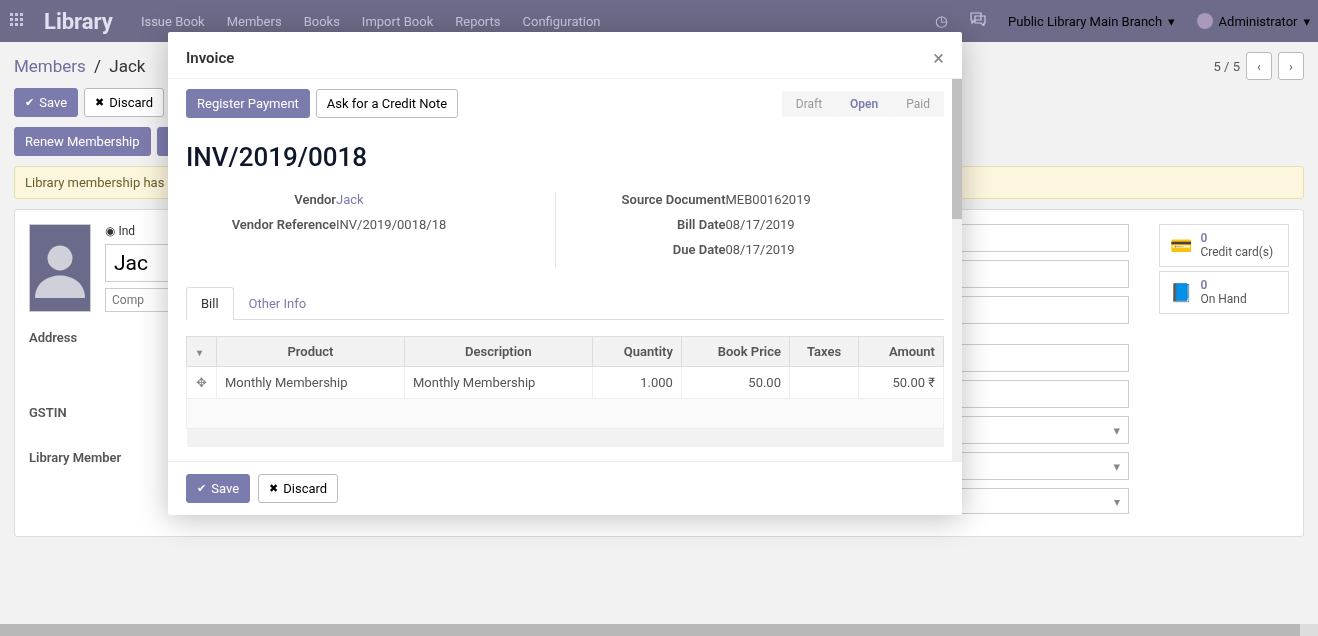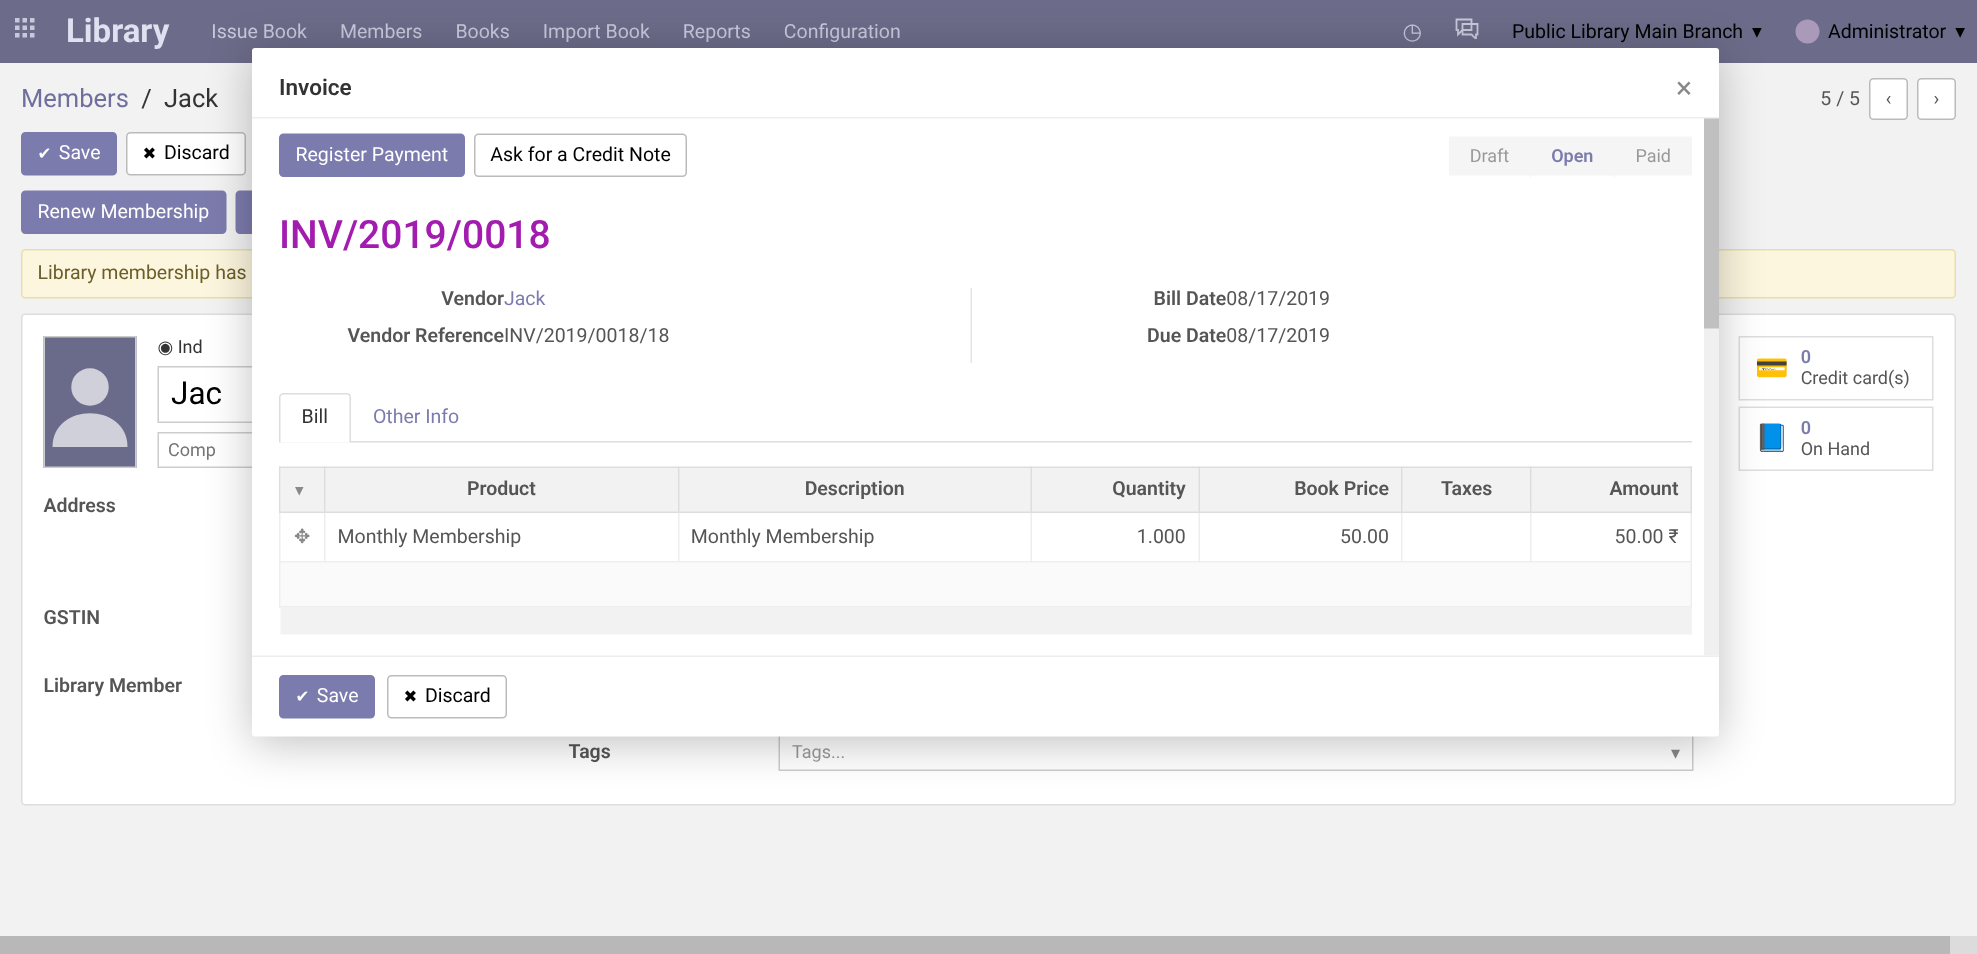--- a/index.html
+++ b/index.html
@@ -56,41 +56,41 @@
   .stat-box .num { font-weight: 600; color: #7c7bad; }
 
   .right-form { flex: 1; }
   .rf-row { display: flex; align-items: center; margin-bottom: 8px; }
   .rf-row label { width: 140px; font-weight: 600; color: #555; }
   .rf-row .input { flex: 1; border: 1px solid #ccc; padding: 5px 8px; height: 28px; background: #fff; }
   .rf-row .select { flex: 1; border: 1px solid #ccc; padding: 5px 8px; height: 28px; background: #fff; position: relative; }
   .rf-row .select::after { content: "▾"; position: absolute; right: 8px; top: 6px; color: #888; }
   .tags-row .tags-box { flex: 1; border: 1px solid #ccc; padding: 5px 8px; color: #999; font-size: 12px; position: relative; }
   .tags-row .tags-box::after { content: "▾"; position: absolute; right: 8px; top: 6px; color: #888; }
-  .modal { position: absolute; top: 32px; left: 168px; width: 978px; background: #fff; box-shadow: 0 4px 30px rgba(0,0,0,0.25); border-radius: 2px; }
+  .modal { position: absolute; top: 32px; left: 168px; width: 794px; background: #fff; box-shadow: 0 4px 30px rgba(0,0,0,0.25); border-radius: 2px; }
   .modal-header { padding: 14px 18px 8px; display: flex; align-items: center; }
   .modal-header h4 { font-size: 15px; font-weight: 600; color: #333; }
   .modal-header .close { margin-left: auto; font-size: 20px; color: #888; cursor: pointer; }
 
   .modal-body { padding: 0 18px 14px; border-top: 1px solid #eee; position: relative; }
   .modal-body .scroll-track { position: absolute; right: 0; top: 0; bottom: 0; width: 10px; background: #f0f0f0; }
   .modal-body .scroll-thumb { background: #c0c0c0; width: 10px; height: 140px; position: absolute; right: 0; top: 0; }
 
   .status-row { display: flex; align-items: center; padding: 10px 0 8px; }
   .status-row .actions { display: flex; gap: 6px; }
   .status-pill { margin-left: auto; display: flex; }
   .status-pill .step { padding: 6px 14px; font-size: 12px; color: #999; background: #f5f5f5; position: relative; }
   .status-pill .step.active { color: #7c7bad; font-weight: 600; }
   .status-pill .step:not(:last-child)::after {
     content: ""; position: absolute; right: -8px; top: 0; width: 0; height: 0;
     border-top: 14px solid transparent; border-bottom: 14px solid transparent;
     border-left: 8px solid #f5f5f5;
   }
 
-  .inv-title { font-size: 26px; font-weight: 500; color: #a21caf; margin: 16px 0 20px; }
+  .inv-title { font-size: 26px; font-weight: 500; color: #0f172a; margin: 16px 0 20px; }
 
   .inv-fields { display: flex; gap: 0; margin-bottom: 20px; text-align: right; }
   .inv-col { flex: 1; padding-right: 20px; }
   .inv-col.bordered { border-left: 1px solid #e4e4e4; padding-left: 20px; }
   .inv-row { display: flex; margin-bottom: 10px; }
   .inv-row .lab { width: 150px; font-weight: 600; color: #555; font-size: 13px; }
   .inv-row .val { color: #555; font-size: 13px; }
   .inv-row .val.link { color: #7c7bad; }
 
   .tabs { border-bottom: 1px solid #ddd; display: flex; margin-bottom: 16px; }
@@ -288,20 +288,24 @@
         <div class="inv-row">
           <span class="lab">Vendor</span>
           <span class="val link">Jack</span>
         </div>
         <div class="inv-row">
           <span class="lab">Vendor Reference</span>
           <span class="val">INV/2019/0018/18</span>
         </div>
       </div>
       <div class="inv-col bordered">
+        <div class="inv-row">
+          <span class="lab">Source Document</span>
+          <span class="val">MEB00162019</span>
+        </div>
         <div class="inv-row">
           <span class="lab">Bill Date</span>
           <span class="val">08/17/2019</span>
         </div>
         <div class="inv-row">
           <span class="lab">Due Date</span>
           <span class="val">08/17/2019</span>
         </div>
       </div>
     </div>

